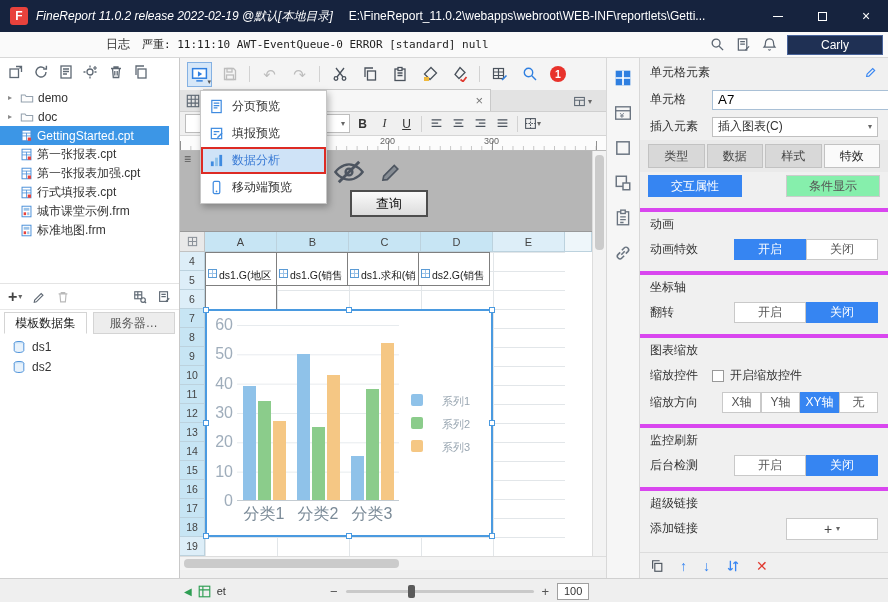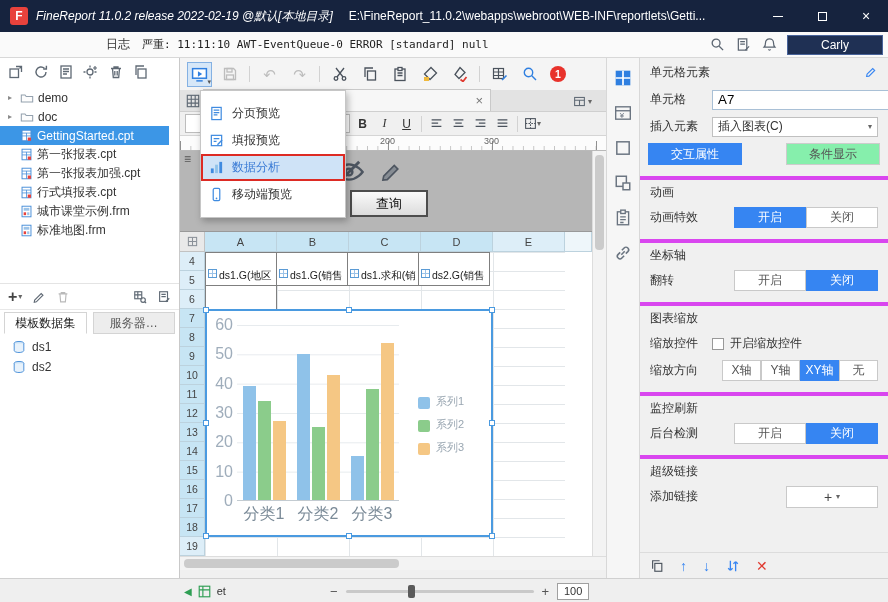--- a/index.html
+++ b/index.html
@@ -98,21 +98,21 @@
   .chart-inner{position:absolute;left:6px;top:6px;right:4px;bottom:4px;display:flex;}
   .chart-yaxis{width:24px;height:188px;margin-top:2px;display:flex;flex-direction:column;justify-content:space-between;align-items:flex-end;padding-right:4px;font-size:16px;color:#9fadbb;}
   .chart-yaxis div{height:12px;line-height:12px;}
   .chart-plotcol{width:162px;margin-top:8px;}
   .chart-plot{height:176px;display:flex;align-items:flex-end;border-bottom:1px solid #c3cbd1;background-image:linear-gradient(to bottom,#e7ebee 1px,transparent 1px);background-size:100% 29.33px;}
   .bar-group{flex:1;display:flex;align-items:flex-end;justify-content:center;gap:2px;height:100%;}
   .bar{width:13px;}
   .chart-xaxis{display:flex;margin-top:3px;font-size:16px;color:#7b8b98;}
   .chart-xaxis div{flex:1;text-align:center;}
   .chart-legend{flex:1;display:flex;flex-direction:column;justify-content:center;gap:8px;font-size:11px;color:#9aa7b2;padding-left:12px;}
-  .legend-item{display:flex;align-items:flex-end;gap:6px;margin-left:7px;}
+  .legend-item{display:flex;align-items:flex-start;gap:19px;}
   .legend-swatch{width:12px;height:12px;border-radius:2px;flex:none;}
   .vscroll{position:absolute;right:0;top:93px;width:14px;height:405px;background:#f3f3f3;border-left:1px solid #ddd;z-index:5;}
   .vthumb{position:absolute;left:2px;top:4px;width:9px;height:95px;background:#cbcbcb;border-radius:4px;}
   .hscroll{flex:none;position:relative;height:14px;background:#f3f3f3;border-top:1px solid #ddd;}
   .hthumb{position:absolute;left:4px;top:2px;width:215px;height:9px;background:#cbcbcb;border-radius:4px;}
 
   
   .icon-strip{position:absolute;left:606px;top:58px;width:34px;height:520px;background:#f6f6f6;border-left:1px solid #d8d8d8;border-right:1px solid #d8d8d8;display:flex;flex-direction:column;align-items:center;gap:11px;padding-top:8px;}
   .strip-btn{width:24px;height:24px;display:flex;align-items:center;justify-content:center;flex:none;}
 
@@ -147,21 +147,21 @@
   .sb-left{position:absolute;left:184px;top:0;height:24px;display:flex;align-items:center;gap:6px;}
   .sb-arrow{color:#2e9e53;font-size:10px;}
   .sb-sheet-label{font-size:11px;color:#333;}
   .sb-zoom{position:absolute;left:330px;top:0;height:24px;display:flex;align-items:center;gap:8px;}
   .sb-minus,.sb-plus{color:#555;font-size:13px;line-height:1;}
   .sb-track{position:relative;width:188px;height:3px;background:#c9c9c9;border-radius:2px;}
   .sb-thumb{position:absolute;left:62px;top:-5px;width:7px;height:13px;background:#5a5a5a;border-radius:2px;}
   .sb-zoombox{width:32px;height:17px;border:1px solid #a0a0a0;background:#fff;display:flex;align-items:center;justify-content:center;font-size:11px;}
 
   
-  .pmenu{position:absolute;left:200px;top:90px;width:146px;background:#fff;border:1px solid #c6c6c6;box-shadow:2px 3px 7px rgba(0,0,0,.28);z-index:60;padding:9px 0;}
+  .pmenu{position:absolute;left:200px;top:90px;width:127px;background:#fff;border:1px solid #c6c6c6;box-shadow:2px 3px 7px rgba(0,0,0,.28);z-index:60;padding:2px 0;}
   .pmenu-item{height:27px;display:flex;align-items:center;gap:8px;padding:0 8px;color:#333;}
   .pmenu-item.hl{background:#cfe3f7;color:#3a7bd5;outline:2px solid #dd2b24;outline-offset:-2px;}
 </style>
 </head>
 <body>
 
 <div class="app">
 
   <div class="titlebar">
     <div class="logo">F</div>
@@ -748,20 +748,26 @@
       <span class="rp-label">单元格</span>
       <input class="rp-input" value="A7" style="">
     </div>
     <div class="rp-row">
       <span class="rp-label">插入元素</span>
       <div class="rp-select">
         <span>插入图表(C)</span>
         <span class="caret">▾</span>
       </div>
     </div>
+    <div class="rp-tabs">
+      <div class="rp-tab">类型</div>
+      <div class="rp-tab">数据</div>
+      <div class="rp-tab">样式</div>
+      <div class="rp-tab active">特效</div>
+    </div>
     <div class="rp-subtabs">
       <div class="rp-subtab active">交互属性</div>
       <div class="rp-subtab inactive">条件显示</div>
     </div>
 
     <div class="rp-section">动画</div>
     <div class="rp-row">
       <span class="rp-label">动画特效</span>
       <div class="toggle">
         <div class="tg on">开启</div>

